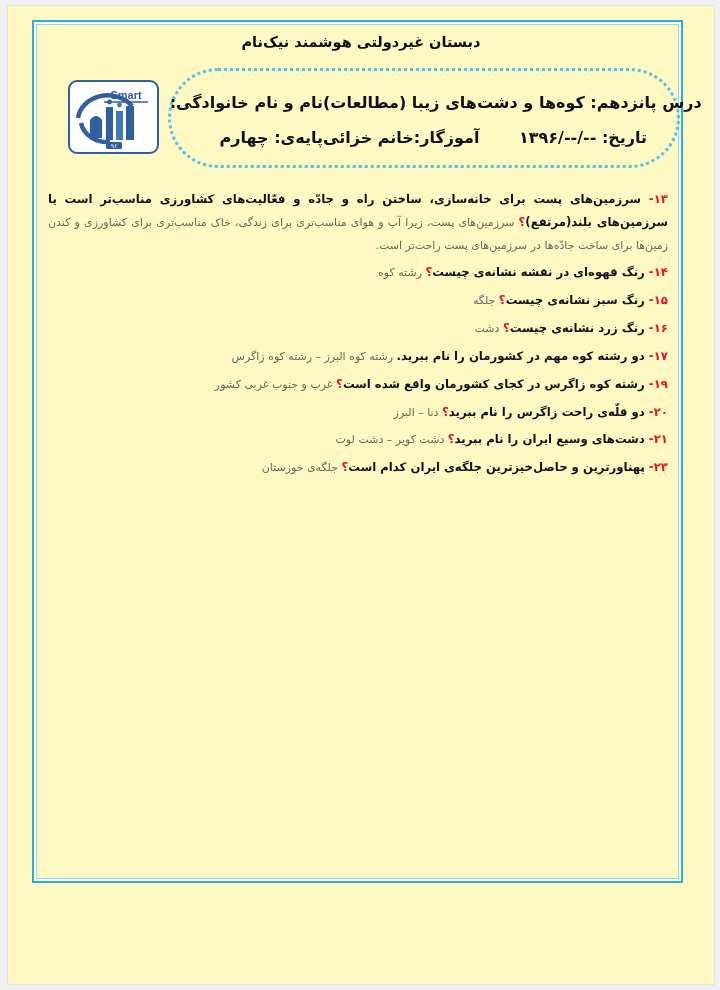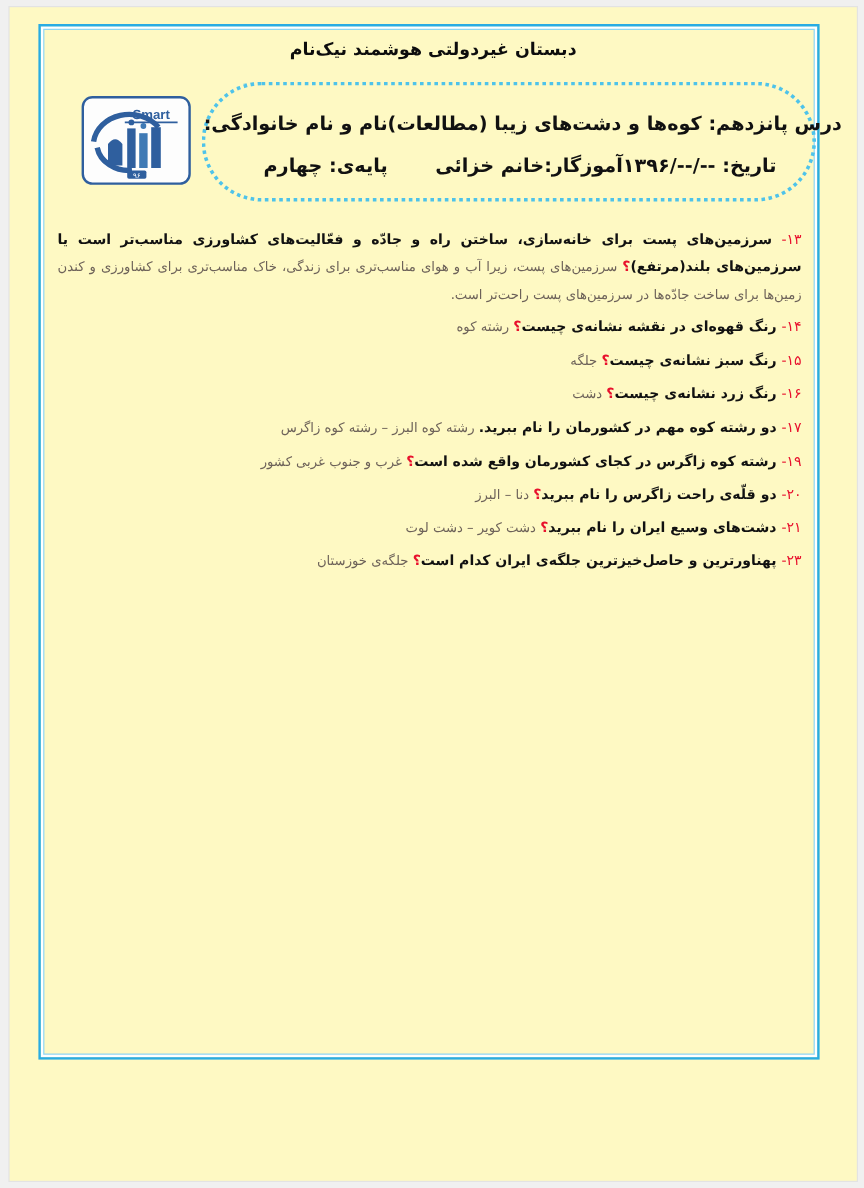--- a/index.html
+++ b/index.html
@@ -86,21 +86,21 @@
     font-weight: bold;
     color: #111;
   }
   #info-row-1 { top: 22px; }
   #info-row-2 { top: 57px; }
 
   .info-cell { white-space: nowrap; }
   .c-name   { width: 128px; text-align: right; }
   .c-lesson { flex: 1; text-align: right; }
   .c-grade  { width: 128px; text-align: right; }
-  .c-teacher{ flex: 1; text-align: right; }
+  .c-teacher{ flex: 1; text-align: left; }
   .c-date   { width: 132px; text-align: left; }
 
   
   #questions {
     position: absolute;
     left: 40px;
     top: 182px;
     width: 620px;
   }
   .q {
@@ -108,21 +108,21 @@
     text-align: right;
     line-height: 1.95;
     font-size: 11.7px;
     direction: rtl;
   }
   .q.center  { text-align: right; }
   .q.justify { text-align: justify; text-align-last: right; }
 
   .qnum {
     color: #e8112d;
-    font-weight: normal;
+    font-weight: bold;
   }
   .qtext {
     color: #111111;
     font-weight: bold;
   }
   .qmark {
     color: #e8112d;
     font-weight: bold;
   }
   .ans {

